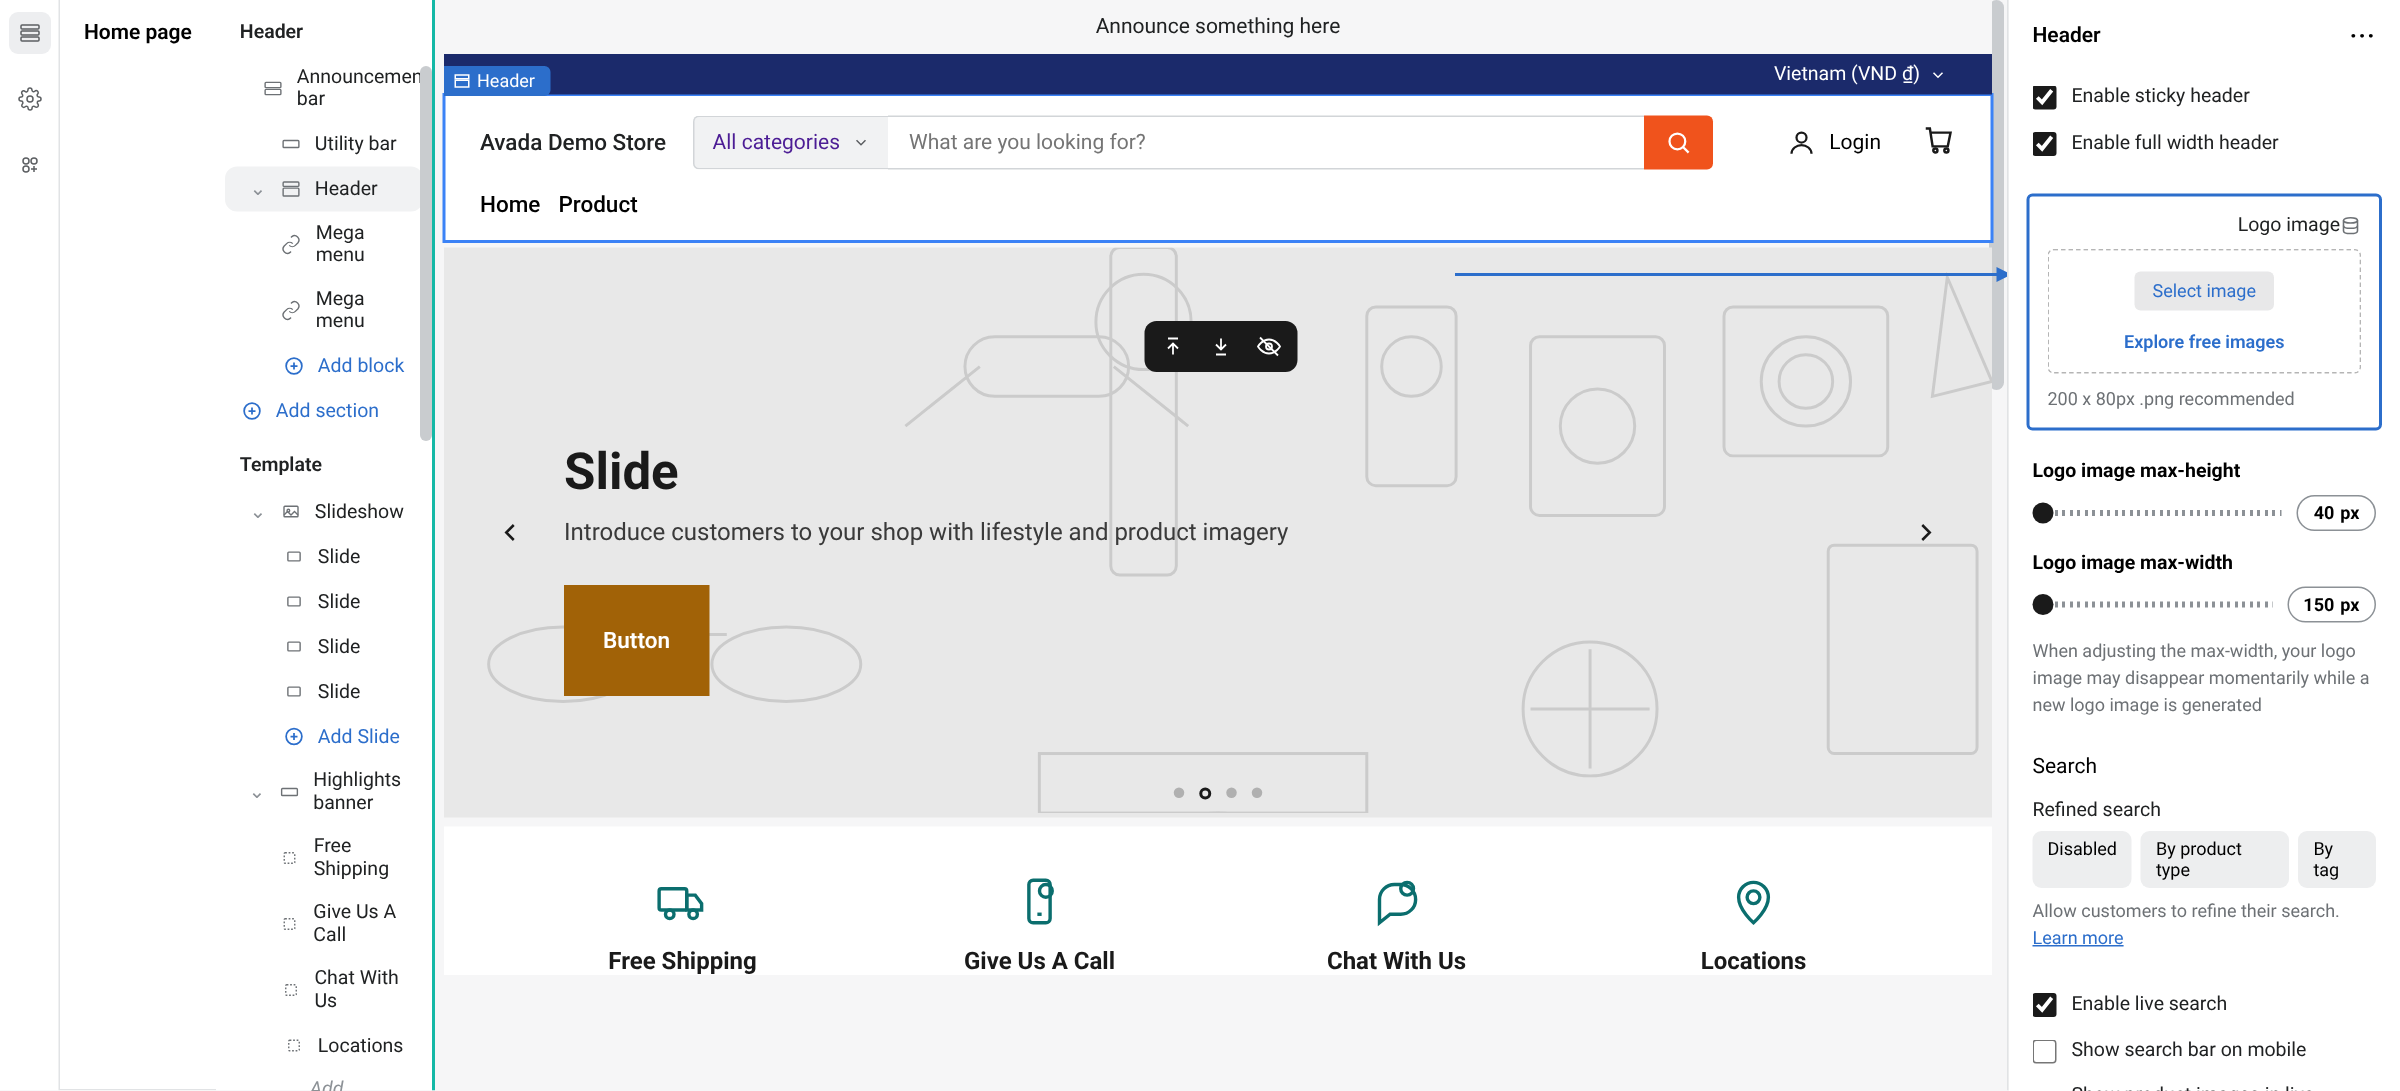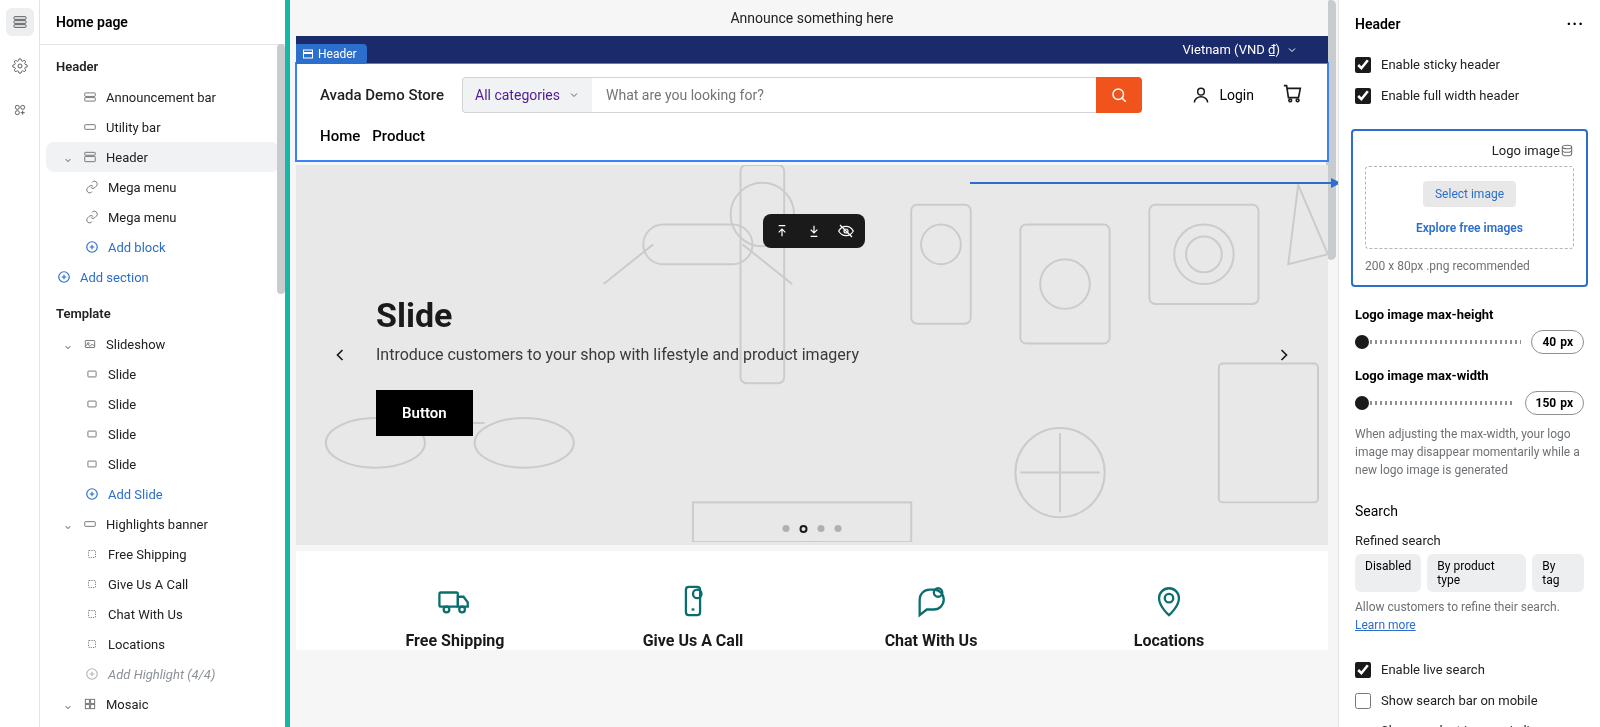--- a/index.html
+++ b/index.html
@@ -5,21 +5,21 @@
 * { box-sizing: border-box; margin: 0; padding: 0; font-family: -apple-system, BlinkMacSystemFont, "Segoe UI", Roboto, sans-serif; }
 body { background: #f6f6f7; width: 1600px; height: 727px; overflow: hidden; display: flex; }
 
 
 .icon-rail { width: 40px; background: #fff; border-right: 1px solid #e1e3e5; display: flex; flex-direction: column; align-items: center; padding-top: 8px; gap: 16px; }
 .icon-rail .rail-btn { width: 28px; height: 28px; display: flex; align-items: center; justify-content: center; border-radius: 6px; cursor: pointer; }
 .icon-rail .rail-btn.active { background: #edeef0; }
 .icon-rail svg { width: 16px; height: 16px; stroke: #5c5f62; fill: none; stroke-width: 1.5; }
 
 
-.left-panel { width: 250px; background: #fff; border-right: 5px solid #14b8a6; display: flex; flex-direction: column; overflow: hidden; position: relative; }
+.left-panel { width: 250px; background: #fff; border-right: 2px solid #14b8a6; display: flex; flex-direction: row; overflow: hidden; position: relative; }
 .left-panel-title { padding: 14px 16px; font-size: 14px; font-weight: 600; border-bottom: 1px solid #e1e3e5; }
 .left-scroll { flex: 1; overflow-y: auto; padding-bottom: 20px; }
 .section-hdr { padding: 14px 16px 8px; font-size: 13px; font-weight: 600; color: #202223; }
 .tree-item { display: flex; align-items: center; padding: 7px 10px 7px 16px; font-size: 13px; color: #202223; gap: 8px; cursor: pointer; border-radius: 8px; margin: 0 6px; }
 .tree-item.selected { background: #f1f2f3; }
 .tree-item.muted { color: #8c9196; font-style: italic; }
 .tree-item .chev { width: 12px; display: inline-block; color: #8c9196; text-align: center; }
 .tree-item .ind { display: inline-block; }
 .tree-item .icn { width: 16px; height: 16px; display: inline-flex; align-items: center; justify-content: center; flex-shrink: 0; }
 .tree-item .icn svg { width: 14px; height: 14px; }
@@ -55,21 +55,21 @@
 .floating-toolbar svg { stroke: #fff; fill: none; width: 16px; height: 16px; stroke-width: 1.8; }
 
 .arrow-line { position: absolute; top: 182px; left: 680px; width: 370px; height: 2px; background: #2c6ecb; z-index: 15; }
 .arrow-line::after { content: ''; position: absolute; right: -1px; top: -4px; border-left: 10px solid #2c6ecb; border-top: 5px solid transparent; border-bottom: 5px solid transparent; }
 
 .slideshow { position: relative; height: 380px; background: #e8e8e8; overflow: hidden; margin-top: 4px; }
 .slide-bg { position: absolute; inset: 0; opacity: 0.6; }
 .slide-content { position: absolute; left: 80px; top: 130px; z-index: 5; }
 .slide-title { font-size: 34px; font-weight: 700; color: #1a1a1a; margin-bottom: 10px; }
 .slide-sub { font-size: 16px; color: #3a3a3a; margin-bottom: 26px; }
-.slide-btn { background: #000000; color: #fff; border: none; padding: 14px 26px; font-size: 15px; font-weight: 600; cursor: pointer; }
+.slide-btn { background: #a16207; color: #fff; border: none; padding: 28px 26px; font-size: 15px; font-weight: 600; cursor: pointer; }
 .slide-arrow { position: absolute; top: 50%; transform: translateY(-50%); width: 28px; height: 28px; cursor: pointer; z-index: 6; display: flex; align-items: center; justify-content: center; }
 .slide-arrow.left { left: 30px; } .slide-arrow.right { right: 30px; }
 .slide-arrow svg { width: 20px; height: 20px; stroke: #1a1a1a; fill: none; stroke-width: 2; }
 .slide-dots { position: absolute; bottom: 12px; left: 50%; transform: translateX(-50%); display: flex; gap: 10px; z-index: 6; }
 .slide-dots span { width: 7px; height: 7px; border-radius: 50%; background: #b0b0b0; }
 .slide-dots span.active { background: transparent; border: 2px solid #1a1a1a; width: 8px; height: 8px; }
 
 .highlights { background: #fff; display: flex; padding: 30px 40px 0; margin-top: 6px; }
 .hl-item { flex: 1; text-align: center; }
 .hl-item .hl-icn { width: 40px; height: 40px; margin: 0 auto 10px; display: flex; align-items: center; justify-content: center; }

